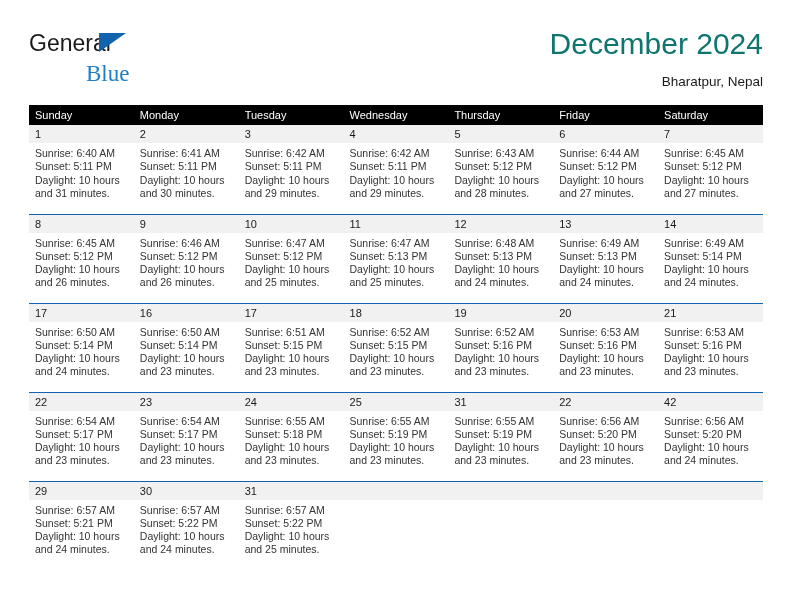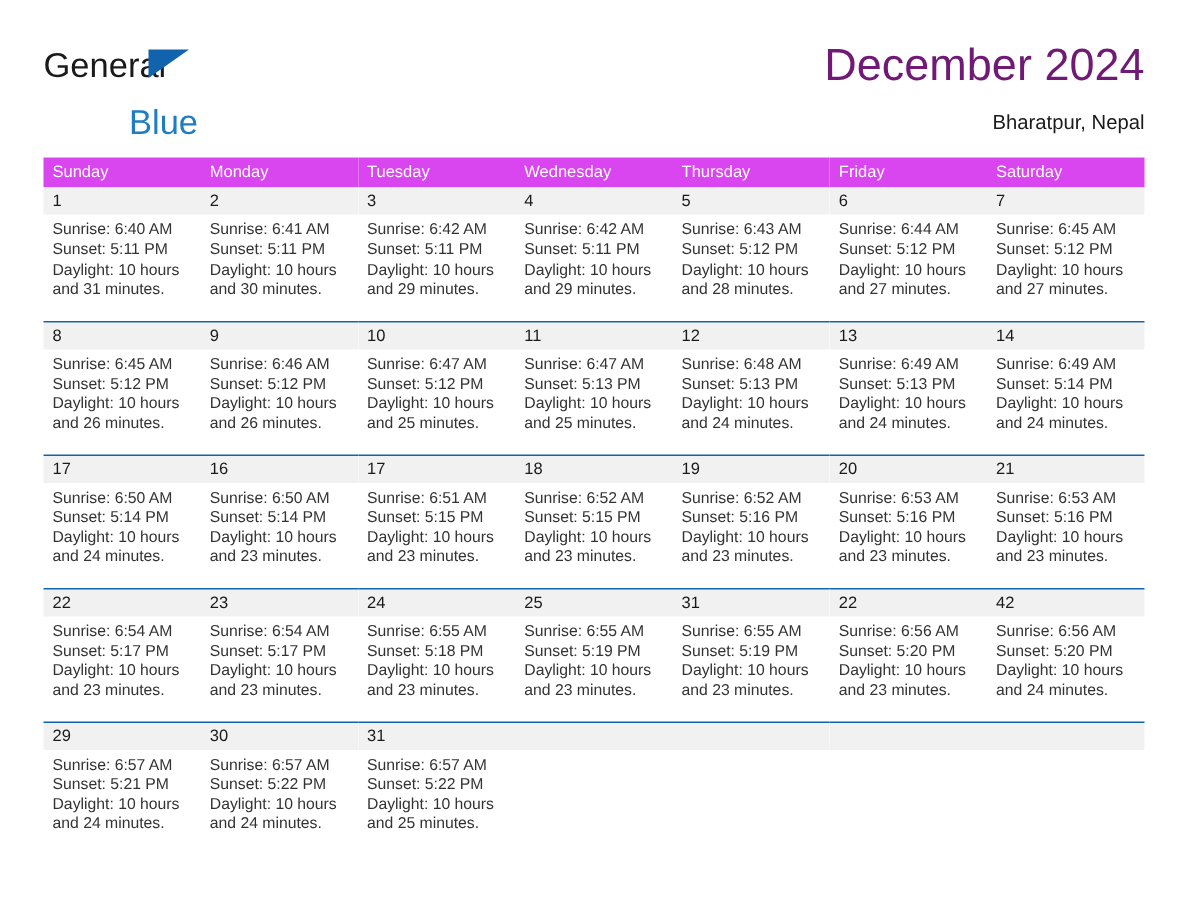--- a/index.html
+++ b/index.html
@@ -51,37 +51,37 @@
     left: 70px;
     top: 3px;
     width: 0;
     height: 0;
     border-left: 27px solid #1263ad;
     border-bottom: 19px solid transparent;
   }
   .brand-blue {
     position: absolute;
     left: 57px;
-    top: 38px;
+    top: 31px;
     font-size: 23px;
     line-height: 26px;
     color: #1f7dc4;
-    font-family: Liberation Sans, sans-serif;
+    font-family: Liberation Serif, serif;
   }
 
   .title-block {
     position: absolute;
     right: 0;
     top: 0;
     text-align: right;
   }
   .month-title {
     font-size: 30px;
     line-height: 36px;
-    color: #701a75;
+    color: #0f766e;
     font-weight: normal;
     white-space: nowrap;
   }
   .location {
     margin-top: 12px;
     font-size: 13.5px;
     line-height: 16px;
     color: #1a1a1a;
     white-space: nowrap;
   }
@@ -95,21 +95,21 @@
     border-collapse: collapse;
     table-layout: fixed;
   }
   .calendar th,
   .calendar td {
     padding: 0;
     margin: 0;
     vertical-align: top;
   }
   .dow {
-    background: #d946ef;
+    background: #000000;
     color: #ffffff;
     font-size: 11px;
     font-weight: normal;
     text-align: left;
     height: 20px;
     line-height: 20px;
     padding-left: 6px !important;
     box-sizing: border-box;
   }
   .week-row > td {

